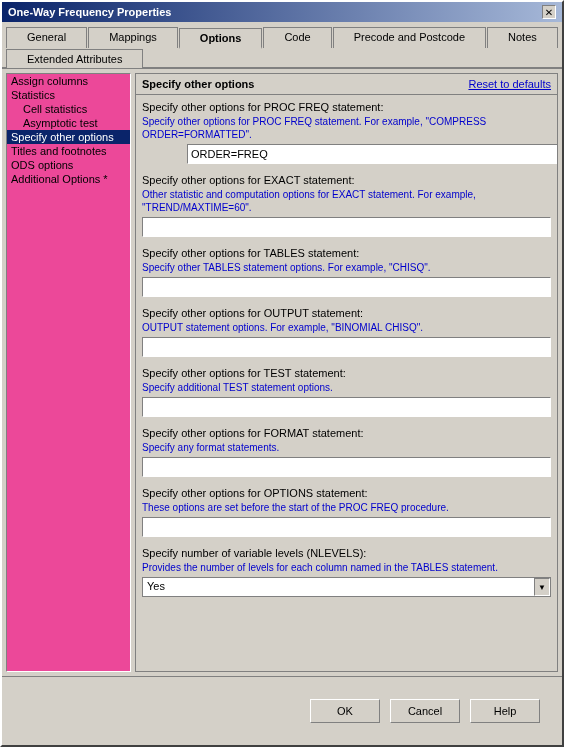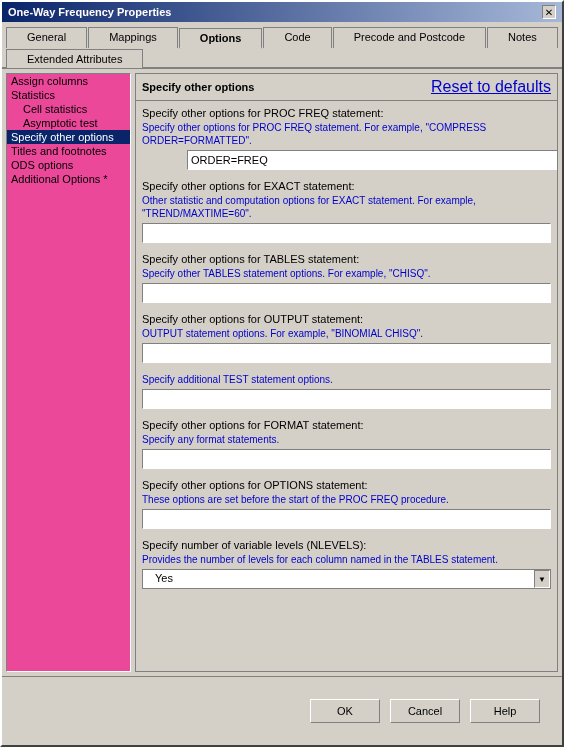--- a/index.html
+++ b/index.html
@@ -123,21 +123,21 @@
       flex-shrink: 0;
     }
     .right-panel-header-title {
       font-size: 11px;
       font-weight: bold;
     }
     .reset-link {
       color: #0000cc;
       text-decoration: underline;
       cursor: pointer;
-      font-size: 16px;
+      font-size: 11px;
     }
     .right-scroll {
       flex: 1;
       overflow-y: scroll;
       padding: 6px;
     }
     .section {
       margin-bottom: 10px;
     }
     .section-label {
@@ -179,21 +179,21 @@
       font-size: 8px;
     }
     .select-wrapper {
       display: flex;
       width: 100%;
       border: 1px solid #808080;
       background: white;
     }
     .select-value {
       flex: 1;
-      padding: 2px 12px;
+      padding: 2px 4px;
       font-size: 11px;
     }
     .footer {
       padding: 22px;
       display: flex;
       justify-content: flex-end;
       gap: 10px;
       background: #d4d0c8;
       border-top: 1px solid #808080;
       flex-shrink: 0;
@@ -271,20 +271,21 @@
           <input class="section-input" type="text" style="">
         </div>
 
         <div class="section">
           <div class="section-label">Specify other options for OUTPUT statement:</div>
           <div class="section-hint">OUTPUT statement options. For example, "BINOMIAL CHISQ".</div>
           <input class="section-input" type="text" style="">
         </div>
 
         <div class="section">
+          <div class="section-label">Specify other options for TEST statement:</div>
           <div class="section-hint">Specify additional TEST statement options.</div>
           <input class="section-input" type="text" style="">
         </div>
 
         <div class="section">
           <div class="section-label">Specify other options for FORMAT statement:</div>
           <div class="section-hint">Specify any format statements.</div>
           <input class="section-input" type="text" style="">
         </div>
 

